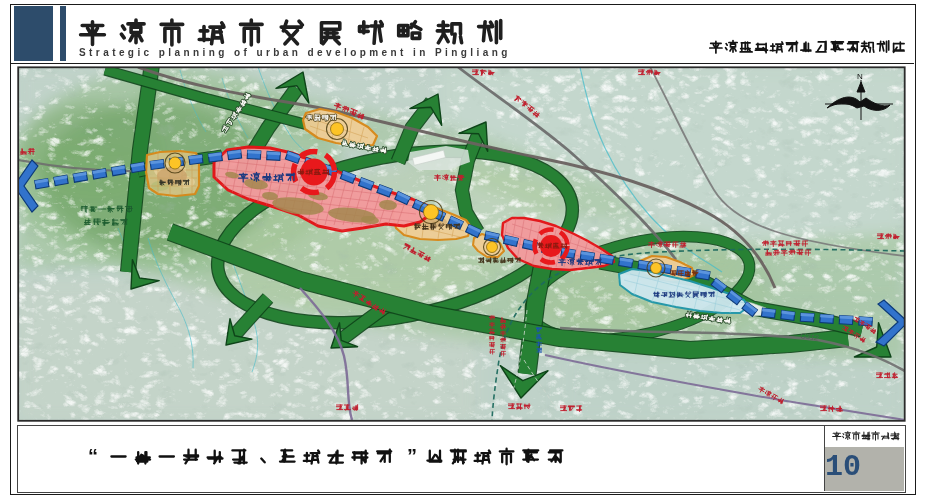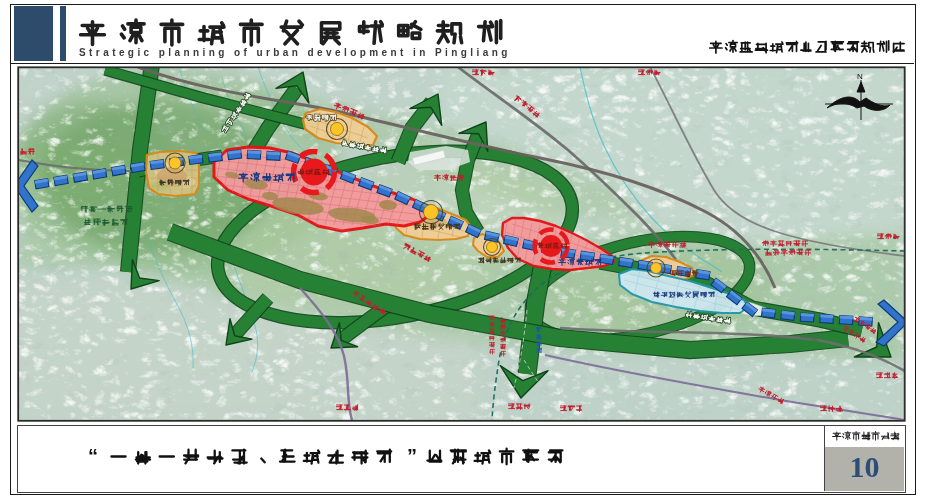--- a/index.html
+++ b/index.html
@@ -6,21 +6,21 @@
 </style></head><body>
 <div id="pg">
 <div class="abs" style="left:9.5px;top:4px;width:904px;height:488.5px;border:1.8px solid #1a1a1a"></div>
 <div class="abs" style="left:13.5px;top:6px;width:39.5px;height:55px;background:#2d4c6b"></div>
 <div class="abs" style="left:59.5px;top:6px;width:6.5px;height:55px;background:#2d4c6b"></div>
 <div class="abs" style="left:9.5px;top:62.5px;width:904px;height:1.8px;background:#1a1a1a"></div>
 <div class="abs" style="left:79px;top:46.5px;width:432px;height:12px;font-size:10px;font-weight:bold;color:#3a3a3a;letter-spacing:3.42px;white-space:nowrap">Strategic planning of urban development in Pingliang</div>
 <div class="abs" style="left:17px;top:424.5px;width:886.5px;height:66px;border:1px solid #444"></div>
 <div class="abs" style="left:824px;top:424.5px;width:1px;height:66px;background:#444"></div>
 <div class="abs" style="left:825px;top:446.5px;width:79px;height:44px;background:#b2b2ab"></div>
-<div class="abs" style="left:825px;top:450px;width:79px;text-align:center;font-family:Liberation Serif, serif;font-size:30px;font-weight:bold;color:#2a4e78">10</div>
+<div class="abs" style="left:825px;top:450px;width:79px;text-align:left;font-family:Liberation Mono, monospace;font-size:30px;font-weight:bold;color:#2a4e78">10</div>
 <svg width="925" height="500" viewBox="0 0 925 500" style="position:absolute;left:0;top:0">
       <defs>
         <filter id="ridge" x="0" y="0" width="100%" height="100%">
           <feTurbulence type="turbulence" baseFrequency="0.065 0.095" numOctaves="4" seed="7" result="n"></feTurbulence>
           <feColorMatrix in="n" type="matrix" values="0 0 0 0 1  0 0 0 0 1  0 0 0 0 1  2.6 0 0 0 -0.95"></feColorMatrix>
           <feComposite operator="in" in2="SourceGraphic"></feComposite>
         </filter>
         <filter id="shade" x="0" y="0" width="100%" height="100%">
           <feTurbulence type="turbulence" baseFrequency="0.045 0.065" numOctaves="4" seed="23" result="n"></feTurbulence>
           <feColorMatrix in="n" type="matrix" values="0 0 0 0 0.36  0 0 0 0 0.48  0 0 0 0 0.41  1.8 0 0 0 -0.95"></feColorMatrix>

